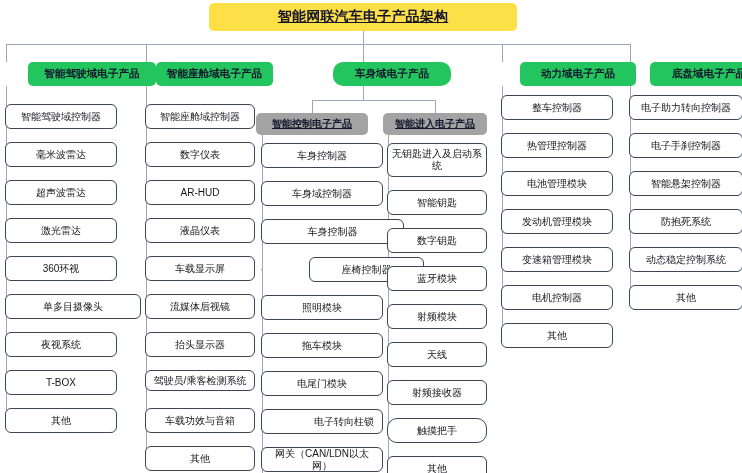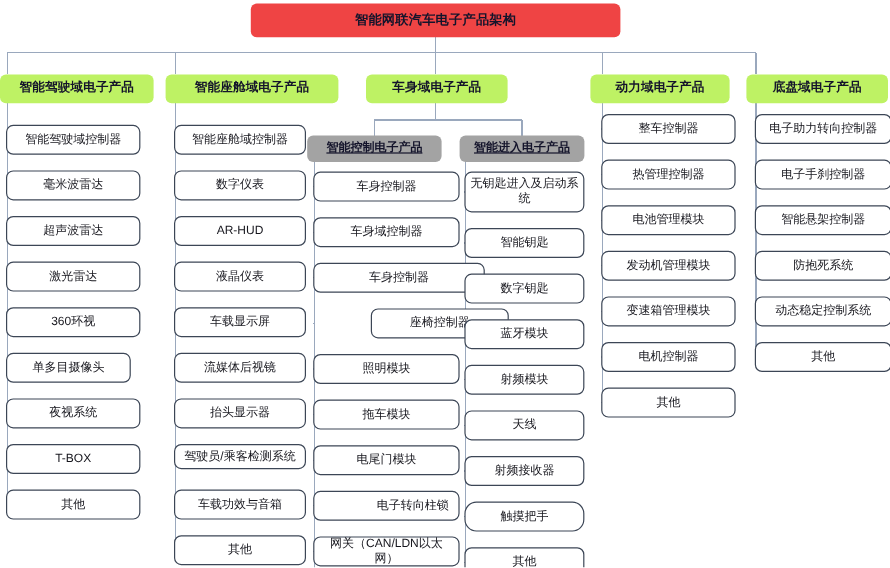--- a/index.html
+++ b/index.html
@@ -31,34 +31,36 @@
     position: absolute;
     box-sizing: border-box;
     display: flex;
     align-items: center;
     justify-content: center;
     text-align: center;
     line-height: 1.12;
     white-space: normal;
   }
   .root {
-    background: #ef4444;
+    background: #fde047;
     border-radius: 5px;
-    font-size: 11px;
+    font-size: 14px;
     font-weight: bold;
     color: #14142b;
     letter-spacing: .2px;
+    text-decoration: underline;
   }
   .domain {
-    background: #bef264;
+    background: #22c55e;
     border-radius: 5px;
     font-size: 10.5px;
     font-weight: bold;
     color: #14142b;
     letter-spacing: .1px;
+    margin-left: 28px;
   }
   .subdomain {
     background: #a3a3a3;
     border-radius: 5px;
     font-size: 10px;
     font-weight: bold;
     color: #14142b;
     text-decoration: underline;
   }
   .leaf {
@@ -149,36 +151,36 @@
       <line x1="630" y1="86" x2="630" y2="297.5" stroke="#9aa8bd" stroke-width="1" shape-rendering="crispEdges"></line>
     </svg>
   <div id="nodes">
       <div class="node root" style="left: 209px; top: 3px; width: 308px; height: 28px;">智能网联汽车电子产品架构</div>
       <div class="node domain" style="left: 0px; top: 62px; width: 128px; height: 24px;">智能驾驶域电子产品</div>
       <div class="node leaf" style="left: 5px; top: 104px; width: 112px; height: 25px;">智能驾驶域控制器</div>
       <div class="node leaf" style="left: 5px; top: 142px; width: 112px; height: 25px;">毫米波雷达</div>
       <div class="node leaf" style="left: 5px; top: 180px; width: 112px; height: 25px;">超声波雷达</div>
       <div class="node leaf" style="left: 5px; top: 218px; width: 112px; height: 25px;">激光雷达</div>
       <div class="node leaf" style="left: 5px; top: 256px; width: 112px; height: 25px;">360环视</div>
-      <div class="node leaf" style="left: 5px; top: 294px; width: 104px; height: 25px;">单多目摄像头</div>
+      <div class="node leaf" style="left: 5px; top: 294px; width: 136px; height: 25px;">单多目摄像头</div>
       <div class="node leaf" style="left: 5px; top: 332px; width: 112px; height: 25px;">夜视系统</div>
       <div class="node leaf" style="left: 5px; top: 370px; width: 112px; height: 25px;">T-BOX</div>
       <div class="node leaf" style="left: 5px; top: 408px; width: 112px; height: 25px;">其他</div>
-      <div class="node domain" style="left: 138px; top: 62px; width: 144px; height: 24px; font-family: Liberation Serif, serif;">智能座舱域电子产品</div>
+      <div class="node domain" style="left: 128px; top: 62px; width: 117px; height: 24px; font-family: Liberation Serif, serif;">智能座舱域电子产品</div>
       <div class="node leaf" style="left: 145px; top: 104px; width: 110px; height: 25px;">智能座舱域控制器</div>
       <div class="node leaf" style="left: 145px; top: 142px; width: 110px; height: 25px;">数字仪表</div>
       <div class="node leaf" style="left: 145px; top: 180px; width: 110px; height: 25px;">AR-HUD</div>
       <div class="node leaf" style="left: 145px; top: 218px; width: 110px; height: 25px;">液晶仪表</div>
       <div class="node leaf" style="left: 145px; top: 256px; width: 110px; height: 25px;">车载显示屏</div>
       <div class="node leaf" style="left: 145px; top: 294px; width: 110px; height: 25px;">流媒体后视镜</div>
       <div class="node leaf" style="left: 145px; top: 332px; width: 110px; height: 25px;">抬头显示器</div>
       <div class="node leaf" style="left: 145px; top: 370px; width: 110px; height: 21px;">驾驶员/乘客检测系统</div>
       <div class="node leaf" style="left: 145px; top: 408px; width: 110px; height: 25px;">车载功效与音箱</div>
       <div class="node leaf" style="left: 145px; top: 446px; width: 110px; height: 25px;">其他</div>
-      <div class="node domain" style="left: 305px; top: 62px; width: 118px; height: 24px;">车身域电子产品</div>
+      <div class="node domain" style="left: 305px; top: 62px; width: 118px; height: 24px; border-radius: 10px;">车身域电子产品</div>
       <div class="node subdomain" style="left: 256px; top: 113px; width: 112px; height: 22px;">智能控制电子产品</div>
       <div class="node leaf" style="left: 261px; top: 143px; width: 122px; height: 25px;">车身控制器</div>
       <div class="node leaf" style="left: 261px; top: 181px; width: 122px; height: 25px;">车身域控制器</div>
       <div class="node leaf" style="left: 261px; top: 219px; width: 143px; height: 25px;">车身控制器</div>
       <div class="node leaf" style="left: 261px; top: 257px; width: 115px; height: 25px; margin-left: 48px;">座椅控制器</div>
       <div class="node leaf" style="left: 261px; top: 295px; width: 122px; height: 25px; text-align: center;">照明模块</div>
       <div class="node leaf" style="left: 261px; top: 333px; width: 122px; height: 25px;">拖车模块</div>
       <div class="node leaf" style="left: 261px; top: 371px; width: 122px; height: 25px;">电尾门模块</div>
       <div class="node leaf" style="left: 261px; top: 409px; width: 122px; height: 25px; padding-left: 48px;">电子转向柱锁</div>
       <div class="node leaf" style="left: 261px; top: 447px; width: 122px; height: 25px;">网关（CAN/LDN以太网）</div>

